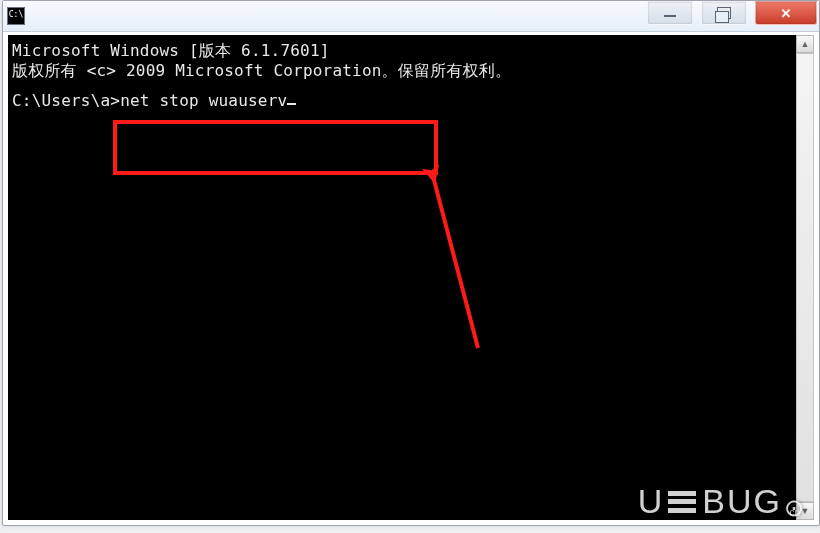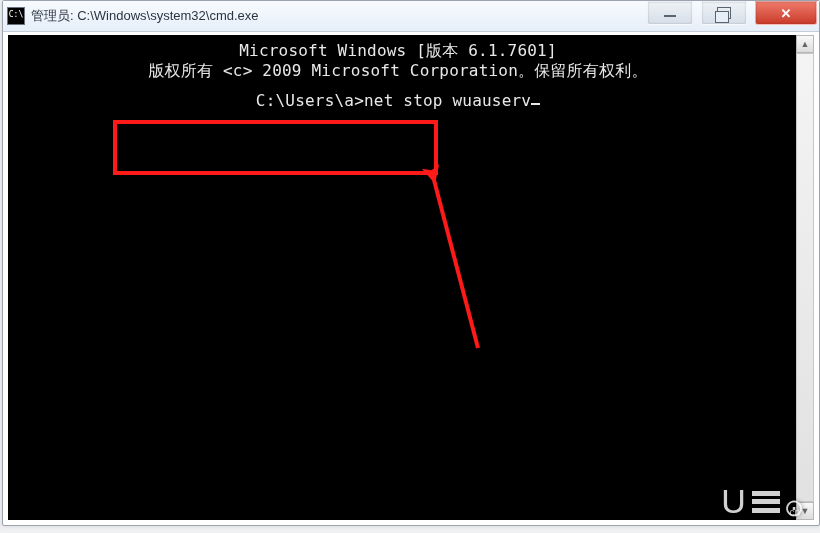--- a/index.html
+++ b/index.html
@@ -93,21 +93,20 @@
 
   .term{
     position:absolute;left:0;top:0;right:18px;bottom:0;
     font-family:"NSimSun","SimSun","Consolas",monospace;
     font-size:16px;line-height:20px;
     color:#e8e8e8;
     white-space:pre;
     padding:6px 12px 4px 4px;
     letter-spacing:.2px;
     filter:blur(.25px);
-    text-align:center;
   }
   .term .blank{height:10px;}
   .cursor{
     display:inline-block;width:9px;height:2px;background:#e8e8e8;
     vertical-align:baseline;position:relative;top:-1px;
   }
 
   
   .hl-box{
     position:absolute;
@@ -151,21 +150,20 @@
 </style>
 </head>
 <body>
 
 <div class="outer">
 
   <div class="win">
 
     <div class="titlebar">
       <div class="title-icon">C:\</div>
-      <div class="title-text">管理员: C:\Windows\system32\cmd.exe</div>
 
       <div class="caption-btns">
         <div class="cap-btn cap-min">
           <div class="min-glyph"></div>
         </div>
         <div class="cap-btn cap-max">
           <div class="restore-glyph"></div>
         </div>
         <div class="cap-btn cap-close">
           <span class="cap-glyph x-glyph">✕</span>
@@ -199,17 +197,18 @@
     <line x1="478" y1="348" x2="434" y2="180" stroke="#ff1a1a" stroke-width="4" marker-end="url(#ah)"></line>
   </svg>
 
   <div class="watermark">
     <span style="font-weight:300">U</span>
     <div class="wm-bars">
       <span></span>
         <span></span>
         <span></span>
     </div>
+    <span style="font-weight:300">BUG</span>
     <span class="wm-dot">⊙</span>
     <span class="wm-mini">cn</span>
   </div>
 
 </div>
 
 </body></html>

